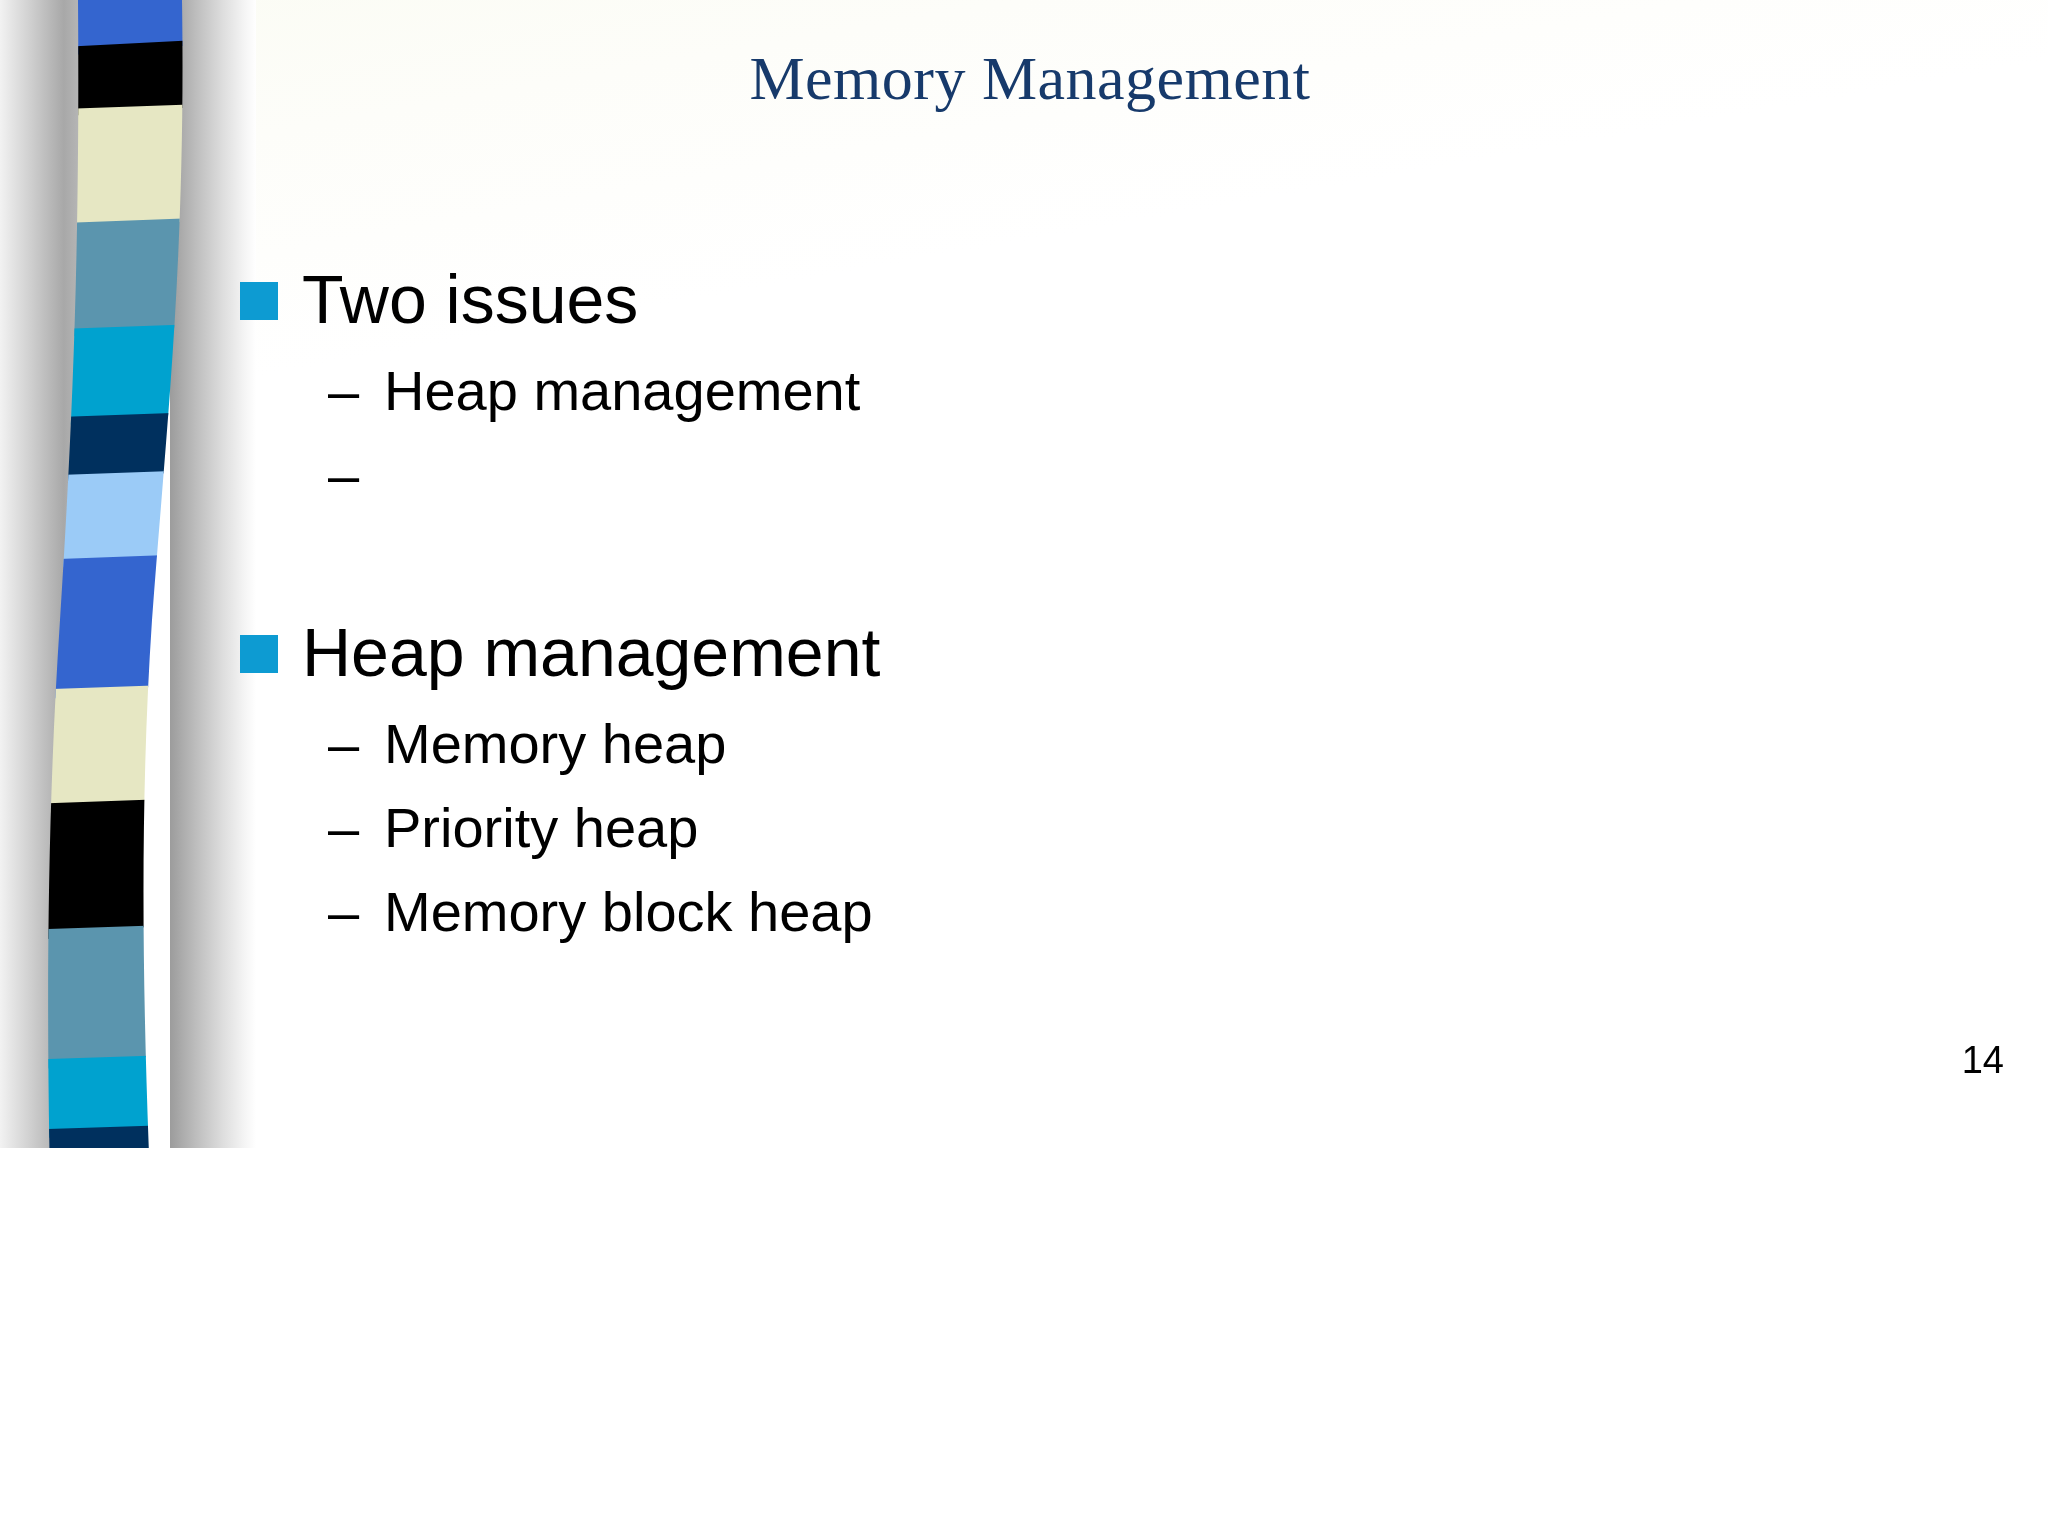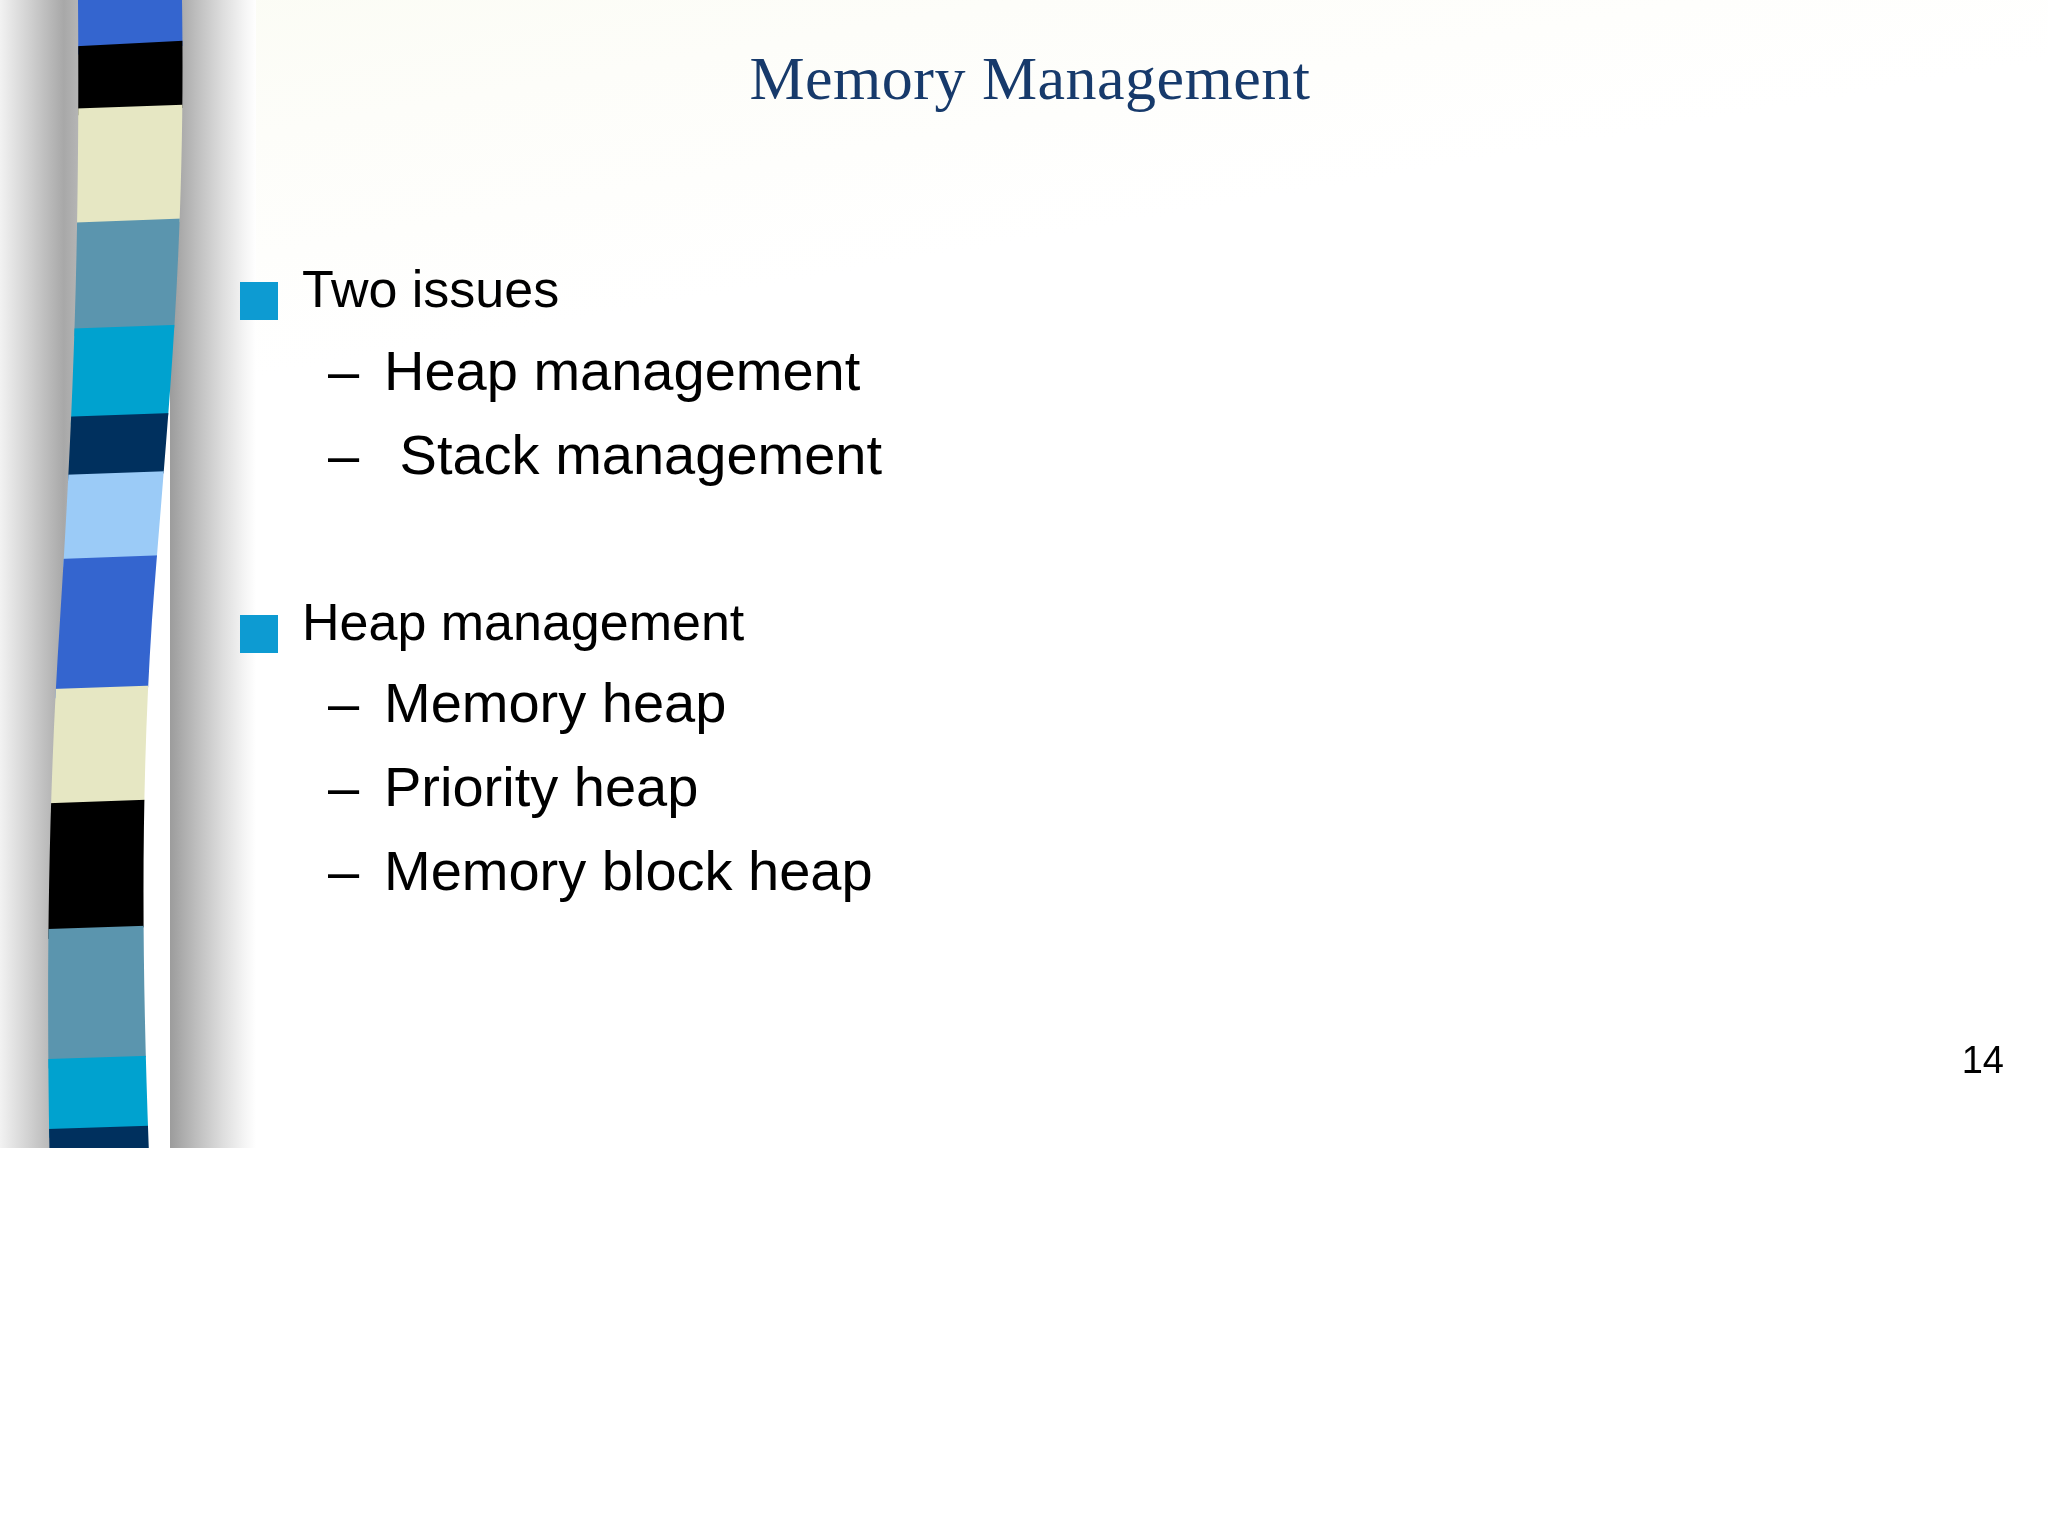--- a/index.html
+++ b/index.html
@@ -74,21 +74,21 @@
   }
   .l1-bullet {
     flex: 0 0 auto;
     width: 38px;
     height: 38px;
     background: #0d9bd2;
     margin-top: 26px;
     margin-right: 24px;
   }
   .l1-text {
-    font-size: 52px;
+    font-size: 68px;
     line-height: 1.28;
     color: #000000;
     white-space: pre;
   }
 
   .l2 {
     display: flex;
     align-items: baseline;
     margin-left: 88px;
   }
@@ -187,21 +187,20 @@
         <span class="l1-text">Two issues</span>
       </div>
 
       <div class="l2">
         <span class="l2-dash">–</span>
         <span class="l2-text">Heap management</span>
       </div>
 
       <div class="l2">
         <span class="l2-dash">–</span>
-        <span class="l2-text"> Stack management</span>
       </div>
     </div>
 
     <div class="group spaced">
       <div class="l1">
         <span class="l1-bullet"></span>
         <span class="l1-text">Heap management</span>
       </div>
 
       <div class="l2">

